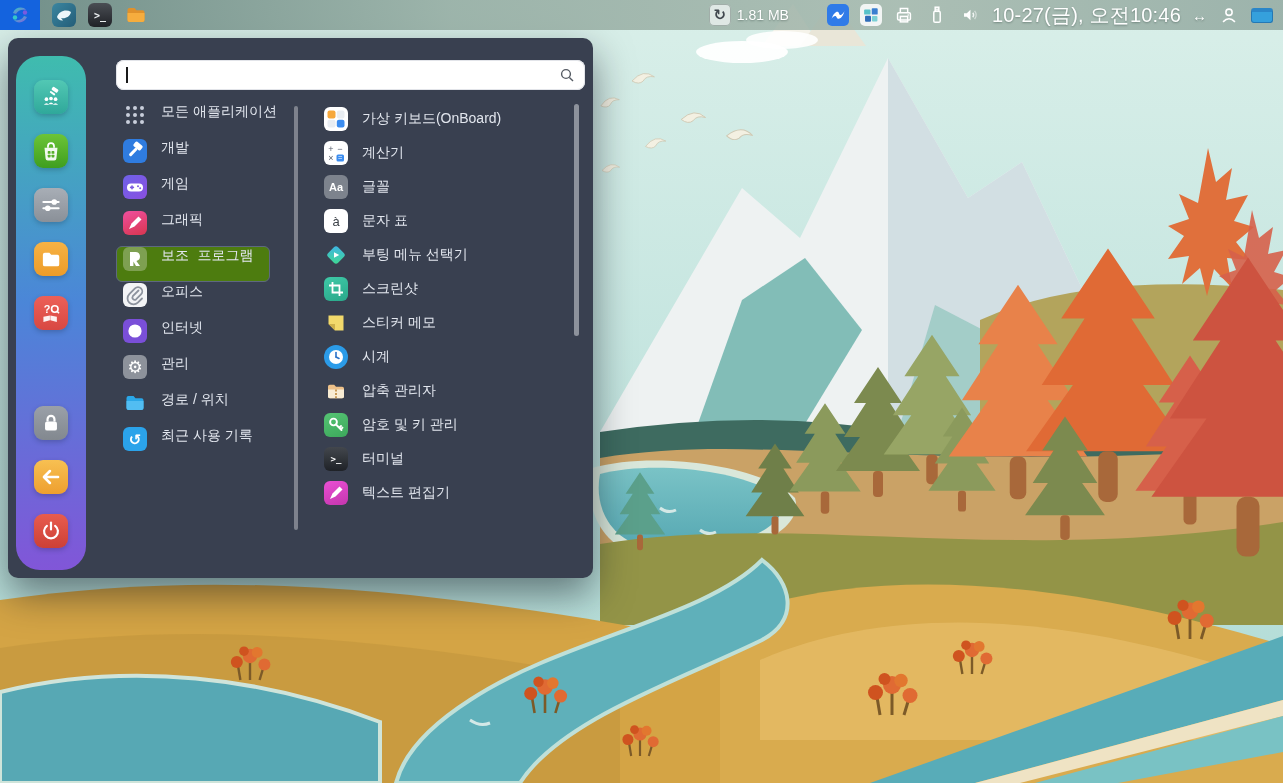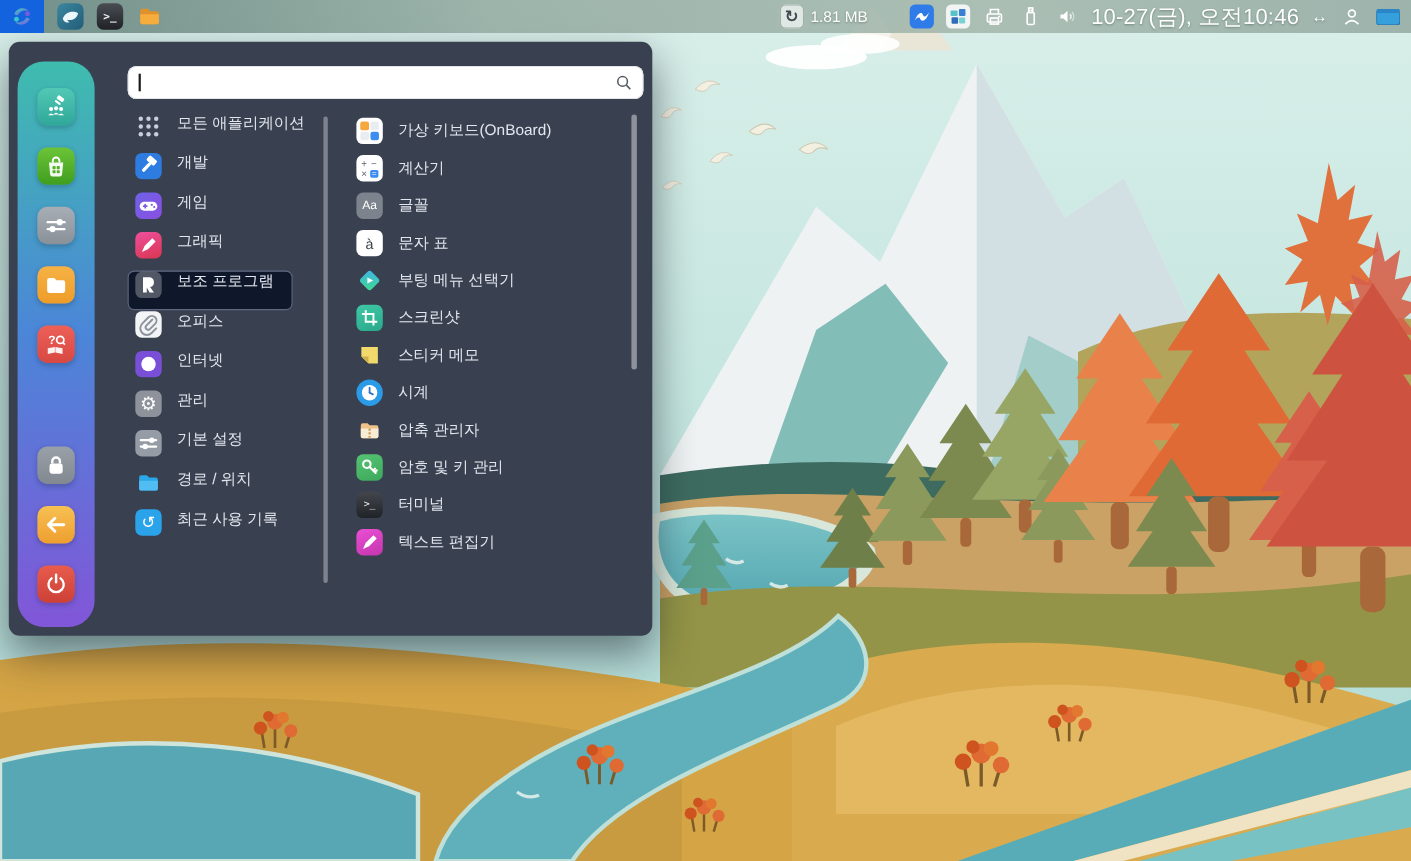--- a/index.html
+++ b/index.html
@@ -64,33 +64,33 @@
   .caret { width:2px; height:16px; background:#1a1a1a; }
   .search-box input { flex:1; border:0; outline:0; background:transparent; font-size:14px;
     padding:0 6px; font-family:inherit; color:#222; }
   .search-box .mag svg { width:16px; height:16px; display:block; }
 
   .columns { display:flex; margin-top:12px; align-items:flex-start; }
   .cat-col { width:168px; display:flex; flex-direction:column; }
   .cat-row { display:flex; height:36px; gap:14px; padding:0 16px 0 6px;
     width:max-content; border:1px solid transparent; border-radius:6px; color:#e2e6ee;
     font-size:14px; cursor:pointer; white-space:nowrap; }
-  .cat-row.selected { background:#0f172a; border-color:#5e6880; }
+  .cat-row.selected { background:#4d7c0f; border-color:#5e6880;font-family:Liberation Mono, monospace; }
   .cat-scroll { width:4px; border-radius:2px; background:#7e828d; height:424px;
     margin:4px 6px 0 10px; flex:0 0 auto; }
   .app-col { flex:1; position:relative; padding-left:18px; display:flex; flex-direction:column; }
   .app-row { display:flex; align-items:center; height:34px; gap:14px; padding-left:2px;
     color:#e2e6ee; font-size:14px; cursor:pointer; white-space:nowrap; }
   .app-scroll-thumb { position:absolute; right:6px; top:2px; width:5px; height:232px;
     border-radius:3px; background:#8d929c; }
 
   .tile { width:24px; height:24px; border-radius:6px; display:flex; align-items:center;
     justify-content:center; flex:0 0 auto; overflow:hidden; }
   .tile svg { width:100%; height:100%; display:block; }
-  .tile .gl { color:#fff; font-weight:normal; line-height:1; }
+  .tile .gl { color:#fff; font-weight:bold; line-height:1; }
   .t-clear { background:transparent; border-radius:0; }
   .c-dev   { background:#2f7ce0; }
   .c-games { background:linear-gradient(135deg,#6e62e8,#8a4fe0); }
   .c-gfx   { background:linear-gradient(160deg,#ef4f9e,#d83650); }
   .c-acc   { background:rgba(255,255,255,.28); }
   .c-office{ background:#f3f4f6; }
   .c-av    { background:linear-gradient(160deg,#5b67e8,#7a54e0); }
   .c-net   { background:#7a4fd8; }
   .c-admin { background:#8d929b; }
   .c-prefs { background:#969ca6; }
@@ -462,33 +462,20 @@
               </span>
             <span>인터넷</span>
           </div>
           <div class="cat-row">
             <span class="tile c-admin">
               <span class="gl" style="font-size:17px">⚙</span>
               </span>
             <span>관리</span>
           </div>
           <div class="cat-row">
-            <span class="tile c-prefs">
-              <svg viewBox="0 0 24 24">
-                  <g stroke="#fff" stroke-width="2" stroke-linecap="round">
-                <line x1="5" y1="9.2" x2="19" y2="9.2"></line>
-                    <line x1="5" y1="15" x2="19" y2="15"></line>
-                  </g>
-                <circle cx="15" cy="9.2" r="2.5" fill="#fff"></circle>
-                  <circle cx="9" cy="15" r="2.5" fill="#fff"></circle>
-                </svg>
-              </span>
-            <span>기본 설정</span>
-          </div>
-          <div class="cat-row">
             <span class="tile t-clear">
               <svg viewBox="0 0 24 24">
                 <path d="M3.5 7 a2 2 0 0 1 2 -2 h5 l2 2.2 h6 a2 2 0 0 1 2 2 V17 a2 2 0 0 1 -2 2 h-13 a2 2 0 0 1 -2 -2 Z" fill="#2aa7e8"></path>
                 <path d="M3.5 10 h17 V17 a2 2 0 0 1 -2 2 h-13 a2 2 0 0 1 -2 -2 Z" fill="#52bdf2"></path>
                 </svg>
               </span>
             <span>경로 / 위치</span>
           </div>
           <div class="cat-row">
             <span class="tile c-recent">

